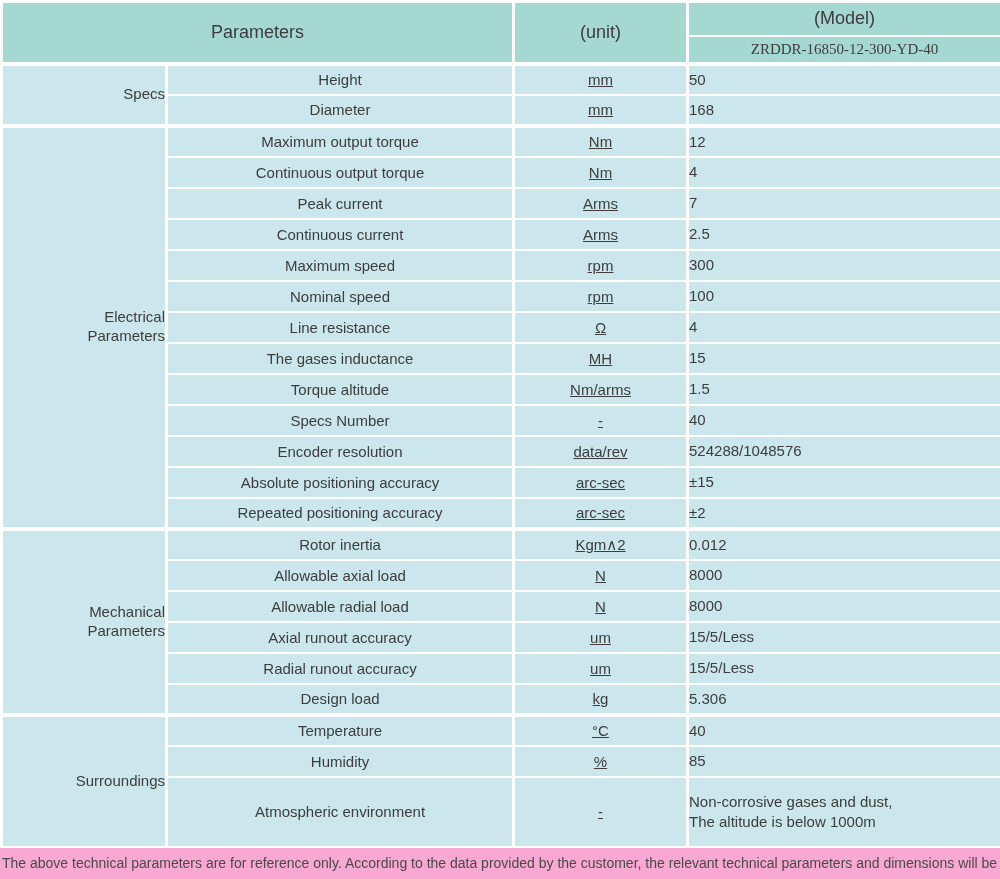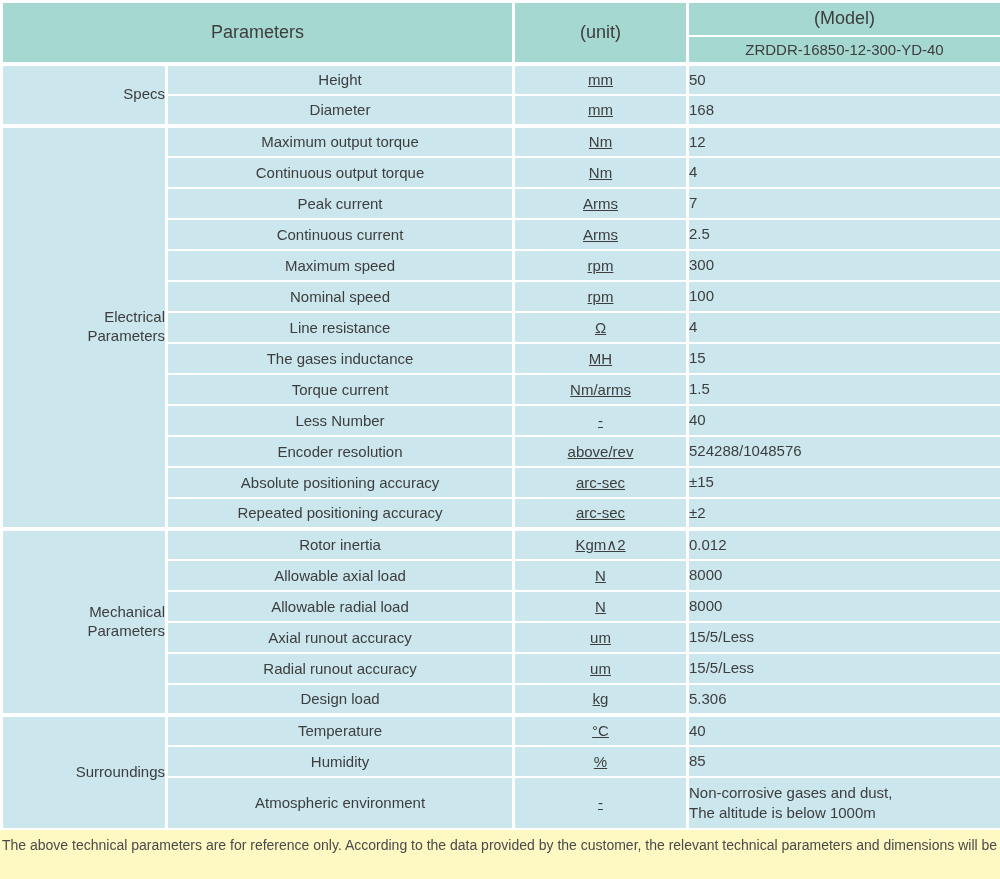--- a/index.html
+++ b/index.html
@@ -6,45 +6,45 @@
     margin: 0;
     padding: 0;
     background: #ffffff;
     width: 1000px;
     font-family: "Liberation Sans", "DejaVu Sans", sans-serif;
     color: #3d3d3d;
   }
   .page {
     width: 1000px;
     height: 879px;
-    background: #fef9c3;
+    background: #f9a8d4;
     overflow: hidden;
   }
   table.spec {
     border-collapse: collapse;
     table-layout: fixed;
     width: 1000px;
   }
   table.spec td, table.spec th {
     border: 2px solid #ffffff;
     border-left-width: 3px;
     border-right-width: 3px;
     padding: 0;
     font-weight: normal;
     overflow: hidden;
   }
   
   th.hdr { background: #a5d8d1; font-size: 18px; text-align: center; vertical-align: middle; }
   tr.hrow1 { height: 34px; }
   tr.hrow2 { height: 28px; }
-  th.model-n { background: #a5d8d1; font-size: 15px; font-weight: normal; text-align: center; vertical-align: middle; }
+  th.model-n { background: #a5d8d1; font-size: 15px; font-weight: normal; text-align: center; vertical-align: middle; font-family: Liberation Serif, serif; }
   
   tbody td { background: #cbe7ed; font-size: 15px; vertical-align: middle; }
   tr.r { height: 31px; }
-  tr.tall { height: 52px; }
+  tr.tall { height: 70px; }
   td.group {
     text-align: right;
     white-space: pre-line;
     line-height: 1.25;
   }
   td.name { text-align: center; padding-left: 26px; }
   td.unit { text-align: center; text-decoration: underline; }
   td.value { white-space: pre-line; line-height: 1.3; }
   
   tr.sec td { border-top-width: 4px; }
@@ -129,32 +129,32 @@
         <td class="name">Line resistance</td>
         <td class="unit">Ω</td>
         <td class="value">4</td>
       </tr>
       <tr class="r">
         <td class="name">The gases inductance</td>
         <td class="unit">MH</td>
         <td class="value">15</td>
       </tr>
       <tr class="r">
-        <td class="name">Torque current</td>
+        <td class="name">Torque altitude</td>
         <td class="unit">Nm/arms</td>
         <td class="value">1.5</td>
       </tr>
       <tr class="r">
-        <td class="name">Less Number</td>
+        <td class="name">Specs Number</td>
         <td class="unit">-</td>
         <td class="value">40</td>
       </tr>
       <tr class="r">
         <td class="name">Encoder resolution</td>
-        <td class="unit">above/rev</td>
+        <td class="unit">data/rev</td>
         <td class="value">524288/1048576</td>
       </tr>
       <tr class="r">
         <td class="name">Absolute positioning accuracy</td>
         <td class="unit">arc-sec</td>
         <td class="value">±15</td>
       </tr>
       <tr class="r">
         <td class="name">Repeated positioning accuracy</td>
         <td class="unit">arc-sec</td>

